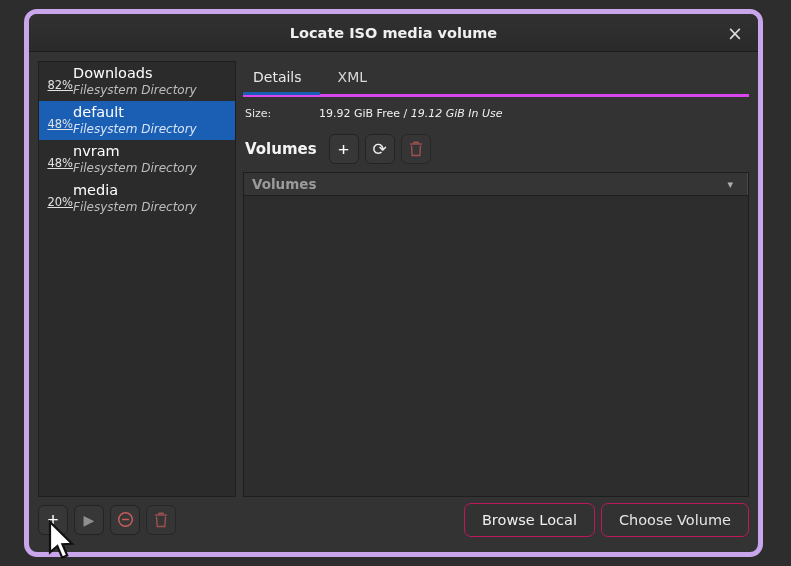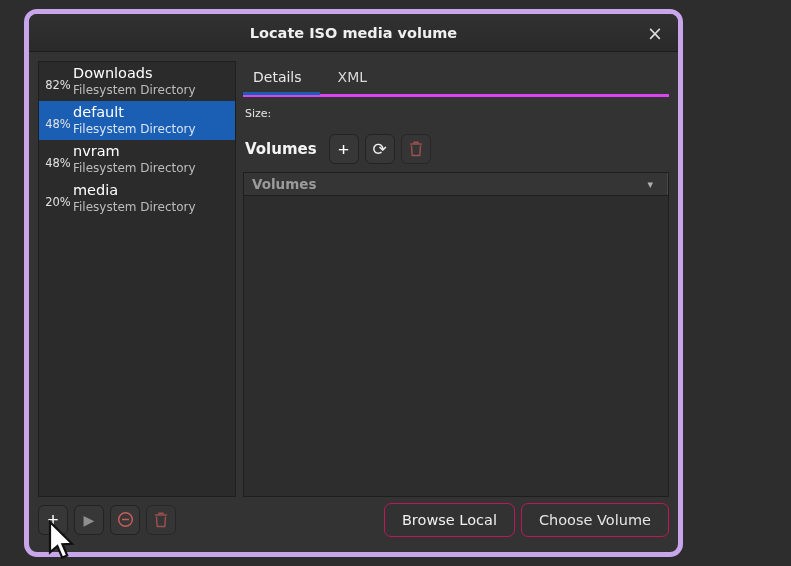--- a/index.html
+++ b/index.html
@@ -4,21 +4,21 @@
 <style>
   * { margin:0; padding:0; box-sizing:border-box; }
   html,body { width:791px; height:566px; overflow:hidden; }
   body {
     background:#2d2d2e;
     font-family:"DejaVu Sans","Liberation Sans",sans-serif;
     color:#f2f2f2;
     position:relative;
   }
   .window {
-    position:absolute; left:24px; top:9px; width:659px; height:548px;
+    position:absolute; left:24px; top:9px; width:739px; height:548px;
     border:5px solid #c9a5ec; border-radius:13px;
     background:#333333; overflow:hidden;
     display:flex; flex-direction:column;
   }
   
   .titlebar {
     height:38px; flex:0 0 38px;
     background:linear-gradient(#313131,#2a2a2a);
     border-bottom:1px solid #1d1d1d;
     display:flex; align-items:center; justify-content:center;
@@ -40,25 +40,25 @@
     width:198px; flex:0 0 198px;
     background:#2b2b2b; border:1px solid #1e1e1e;
     overflow:hidden;
   }
   .pool-item {
     display:flex; align-items:center;
     padding:3px 6px 4px 4px; height:39px;
   }
   .pool-item .pct {
     width:30px; flex:0 0 30px; font-size:11.5px; color:#e2e2e2;
-    text-align:center; padding-top:8px;
+    text-align:right; padding-top:8px;text-decoration:underline;
   }
   .pool-item .lines { display:flex; flex-direction:column; line-height:1.25;justify-content:space-between; }
   .pool-item .name { font-size:14.5px; color:#ffffff; }
-  .pool-item .type { font-size:12px; color:#bdbdbd; }
+  .pool-item .type { font-size:12px; color:#bdbdbd;font-style:italic; }
   .pool-item.selected { background:#1a5fb4; }
   .pool-item.selected .type { color:#d6e4f7; }
   .splitter { width:7px; flex:0 0 7px; }
   
   .right { flex:1; display:flex; flex-direction:column; min-width:0; }
   .tabs {
     display:flex; border-bottom:3px solid #d946ef; flex:0 0 auto;
   }
   .tab {
     padding:8px 18px 7px 10px; font-size:14px; color:#e8e8e8;
@@ -164,20 +164,24 @@
       <div class="right">
 
         <div class="tabs">
           <div class="tab active">Details</div>
           <div class="tab inactive">XML</div>
         </div>
 
         <div class="info">
           <div class="info-row">
             <span class="label">Size:</span>
+            <span class="value">
+              <span>19.92 GiB Free /</span>
+              <span class="italic">19.12 GiB In Use</span>
+            </span>
           </div>
         </div>
 
         <div class="volumes-bar">
           <span class="volumes-title">Volumes</span>
           <button class="tool-btn">
             <span class="glyph-plus">+</span>
           </button>
           <button class="tool-btn">
             <span class="glyph-refresh">⟳</span>

